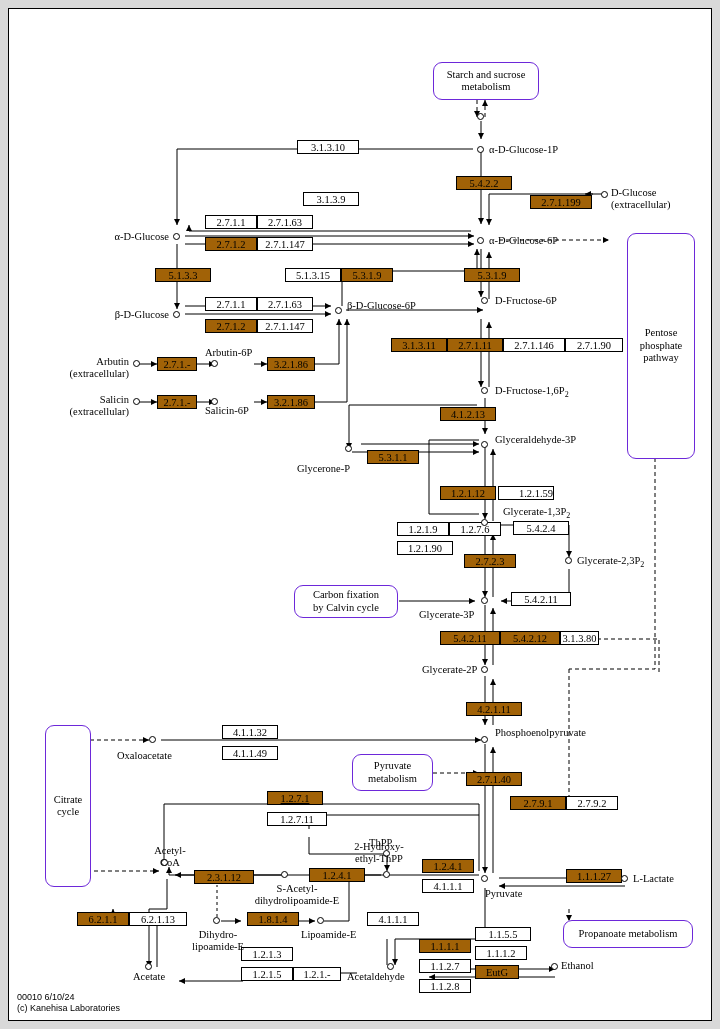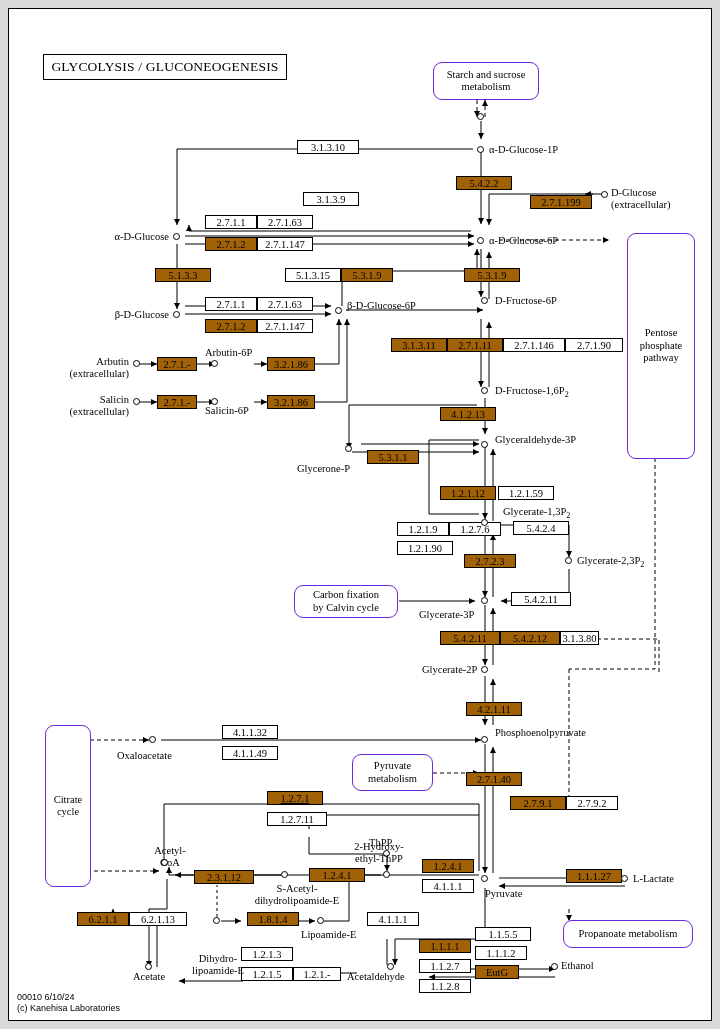--- a/index.html
+++ b/index.html
@@ -154,21 +154,20 @@
         <path d="M420,960 L546,960" marker-end="url(#ah)"></path>
         <path d="M546,968 L420,968" marker-end="url(#ah)"></path>
 
         <path d="M348,964 L236,964" marker-end="url(#ah)"></path>
         <path d="M234,972 L170,972" marker-end="url(#ah)"></path>
 
         <path d="M78,862 L150,862" stroke-dasharray="4,3" marker-end="url(#ah)"></path>
       </g>
     </svg>
 
-    <div class="title">GLYCOLYSIS / GLUCONEOGENESIS</div>
 
     <div class="mapbox" style="left:424px;top:53px;width:106px;height:38px;">
       <span>Starch and sucrose<br>metabolism</span>
     </div>
     <div class="mapbox" style="left:285px;top:576px;width:104px;height:33px;">
       <span>Carbon fixation<br>by Calvin cycle</span>
     </div>
     <div class="mapbox" style="left:618px;top:224px;width:68px;height:226px;">
       <span>Pentose<br>phosphate<br>pathway</span>
     </div>
@@ -209,21 +208,21 @@
 
     <div class="ec h green" style="left:148px;top:348px;width:40px;">2.7.1.-</div>
     <div class="ec h green" style="left:258px;top:348px;width:48px;">3.2.1.86</div>
     <div class="ec h green" style="left:148px;top:386px;width:40px;">2.7.1.-</div>
     <div class="ec h green" style="left:258px;top:386px;width:48px;">3.2.1.86</div>
 
     <div class="ec h green" style="left:431px;top:398px;width:56px;">4.1.2.13</div>
     <div class="ec h green" style="left:358px;top:441px;width:52px;">5.3.1.1</div>
 
     <div class="ec h green" style="left:431px;top:477px;width:56px;">1.2.1.12</div>
-    <div class="ec h" style="left:489px;top:477px;width:56px;">1.2.1.59</div>
+    <div class="ec h" style="left:489px;top:477px;width:56px;text-align:right;">1.2.1.59</div>
     <div class="ec h" style="left:388px;top:513px;width:52px;">1.2.1.9</div>
     <div class="ec h" style="left:440px;top:513px;width:52px;">1.2.7.6</div>
     <div class="ec h" style="left:388px;top:532px;width:56px;">1.2.1.90</div>
     <div class="ec h" style="left:504px;top:512px;width:56px;">5.4.2.4</div>
     <div class="ec h green" style="left:455px;top:545px;width:52px;">2.7.2.3</div>
     <div class="ec h" style="left:502px;top:583px;width:60px;">5.4.2.11</div>
     <div class="ec h green" style="left:431px;top:622px;width:60px;">5.4.2.11</div>
     <div class="ec h green" style="left:491px;top:622px;width:60px;">5.4.2.12</div>
     <div class="ec h" style="left:551px;top:622px;width:39px;">3.1.3.80</div>
     <div class="ec h green" style="left:457px;top:693px;width:56px;">4.2.1.11</div>
@@ -310,21 +309,21 @@
     <div class="lbl" style="left:410px;top:600px;">Glycerate-3P</div>
     <div class="lbl" style="left:413px;top:655px;">Glycerate-2P</div>
     <div class="lbl" style="left:486px;top:718px;">Phosphoenolpyruvate</div>
     <div class="lbl" style="left:108px;top:741px;">Oxaloacetate</div>
     <div class="lbl" style="left:360px;top:828px;">ThPP</div>
     <div class="lbl c" style="left:330px;top:832px;width:80px;">2-Hydroxy-<br>ethyl-ThPP</div>
     <div class="lbl" style="left:476px;top:879px;">Pyruvate</div>
     <div class="lbl" style="left:624px;top:864px;">L-Lactate</div>
     <div class="lbl c" style="left:136px;top:836px;width:50px;">Acetyl-<br>CoA</div>
     <div class="lbl c" style="left:228px;top:874px;width:120px;">S-Acetyl-<br>dihydrolipoamide-E</div>
-    <div class="lbl c" style="left:170px;top:920px;width:78px;margin-top:24px;">Dihydro-<br>lipoamide-E</div>
+    <div class="lbl c" style="left:170px;top:920px;width:78px;">Dihydro-<br>lipoamide-E</div>
     <div class="lbl" style="left:292px;top:920px;">Lipoamide-E</div>
     <div class="lbl" style="left:124px;top:962px;">Acetate</div>
     <div class="lbl" style="left:338px;top:962px;">Acetaldehyde</div>
     <div class="lbl" style="left:552px;top:951px;">Ethanol</div>
 
     <div class="cred">
       <div>00010 6/10/24</div>
       <div>(c) Kanehisa Laboratories</div>
     </div>
 

